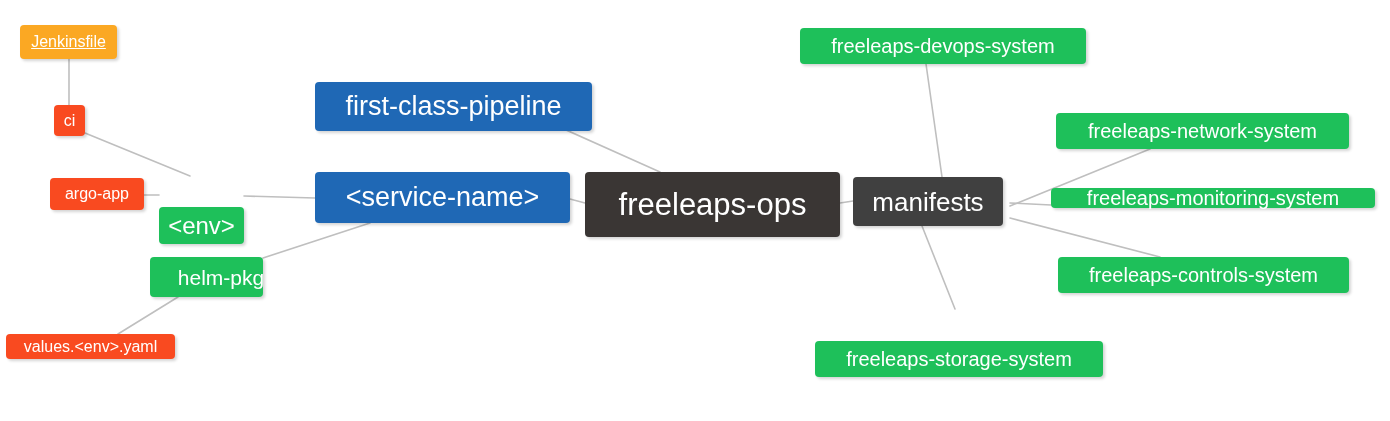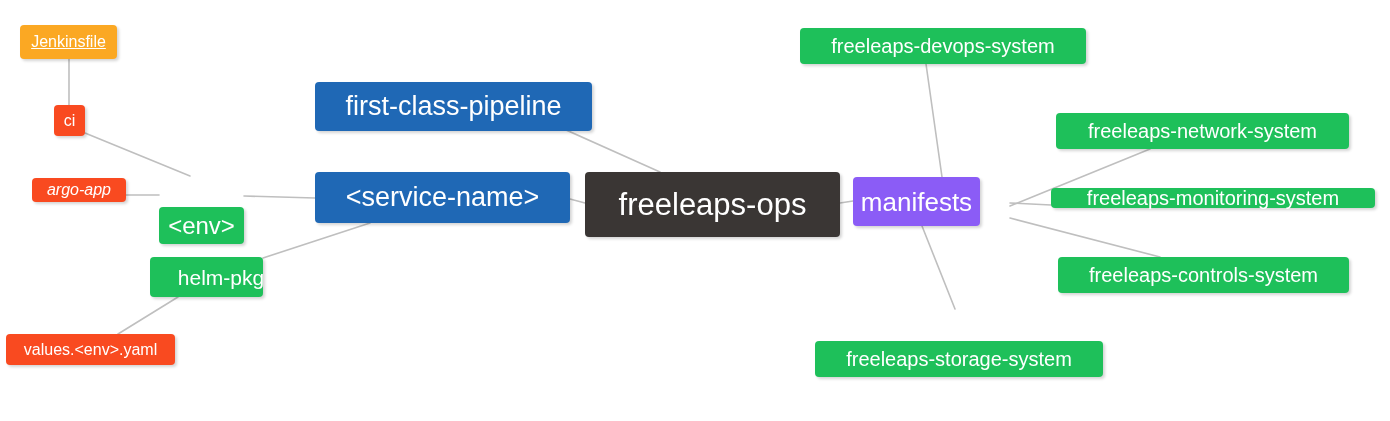--- a/index.html
+++ b/index.html
@@ -70,21 +70,21 @@
   <div id="node-layer">
       <div class="node" style="left: 585px; top: 172px; width: 255px; height: 65px; background: rgb(58, 54, 52); color: rgb(255, 255, 255); font-size: 31px;">
         <span class="label">freeleaps-ops</span>
       </div>
       <div class="node" style="left: 315px; top: 38px; width: 277px; height: 49px; background: rgb(31, 104, 181); color: rgb(255, 255, 255); font-size: 27px; margin-top: 44px;">
         <span class="label">first-class-pipeline</span>
       </div>
       <div class="node" style="left: 315px; top: 172px; width: 255px; height: 51px; background: rgb(31, 104, 181); color: #ffffff; font-size: 27px;">
         <span class="label">&lt;service-name&gt;</span>
       </div>
-      <div class="node" style="left: 853px; top: 177px; width: 127px; height: 49px; background: #8b5cf6; color: rgb(255, 255, 255); font-size: 26px;">
+      <div class="node" style="left: 853px; top: 177px; width: 150px; height: 49px; background: #404040; color: rgb(255, 255, 255); font-size: 26px;">
         <span class="label">manifests</span>
       </div>
       <div class="node" style="left: 159px; top: 176px; width: 85px; height: 37px; background: rgb(30, 192, 90); color: rgb(255, 255, 255); font-size: 24px; margin-top: 31px;">
         <span class="label">&lt;env&gt;</span>
       </div>
       <div class="node" style="left: 150px; top: 257px; width: 113px; height: 40px; background: rgb(30, 192, 90); color: rgb(255, 255, 255); font-size: 21px; padding-left: 29px;">
         <span class="label">helm-pkg</span>
       </div>
       <div class="node" style="left: 800px; top: 28px; width: 286px; height: 36px; background: rgb(30, 192, 90); color: rgb(255, 255, 255); font-size: 20px; text-align: right;">
         <span class="label">freeleaps-devops-system</span>
@@ -100,20 +100,20 @@
       </div>
       <div class="node" style="left: 815px; top: 309px; width: 288px; height: 36px; background: rgb(30, 192, 90); color: rgb(255, 255, 255); font-size: 20px; margin-top: 32px;">
         <span class="label">freeleaps-storage-system</span>
       </div>
       <div class="node" style="left: 20px; top: 25px; width: 97px; height: 34px; background: rgb(251, 168, 35); color: rgb(255, 255, 255); font-size: 16px; text-decoration: underline;">
         <span class="label">Jenkinsfile</span>
       </div>
       <div class="node" style="left: 54px; top: 105px; width: 31px; height: 31px; background: rgb(249, 74, 32); color: rgb(255, 255, 255); font-size: 16px;">
         <span class="label">ci</span>
       </div>
-      <div class="node" style="left: 32px; top: 178px; width: 94px; height: 24px; background: rgb(249, 74, 32); color: rgb(255, 255, 255); font-size: 16px; font-style: italic;">
+      <div class="node" style="left: 50px; top: 178px; width: 94px; height: 32px; background: rgb(249, 74, 32); color: rgb(255, 255, 255); font-size: 16px;">
         <span class="label">argo-app</span>
       </div>
-      <div class="node" style="left: 6px; top: 334px; width: 169px; height: 31px; background: rgb(249, 74, 32); color: rgb(255, 255, 255); font-size: 16px;">
+      <div class="node" style="left: 6px; top: 334px; width: 169px; height: 25px; background: rgb(249, 74, 32); color: rgb(255, 255, 255); font-size: 16px;">
         <span class="label">values.&lt;env&gt;.yaml</span>
       </div>
     </div>
 </div>
 
 </body></html>

